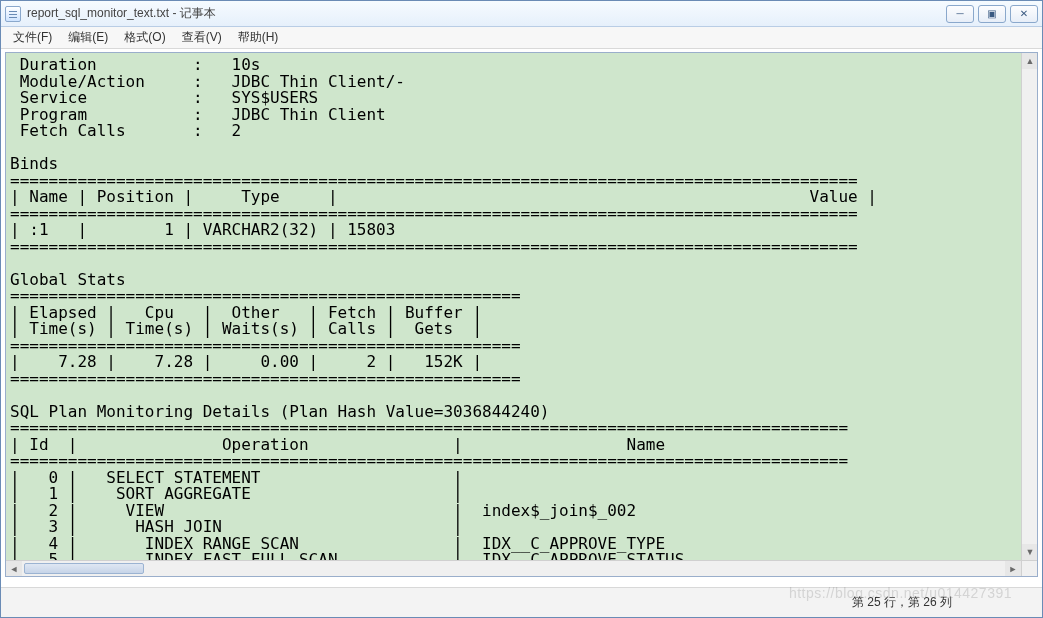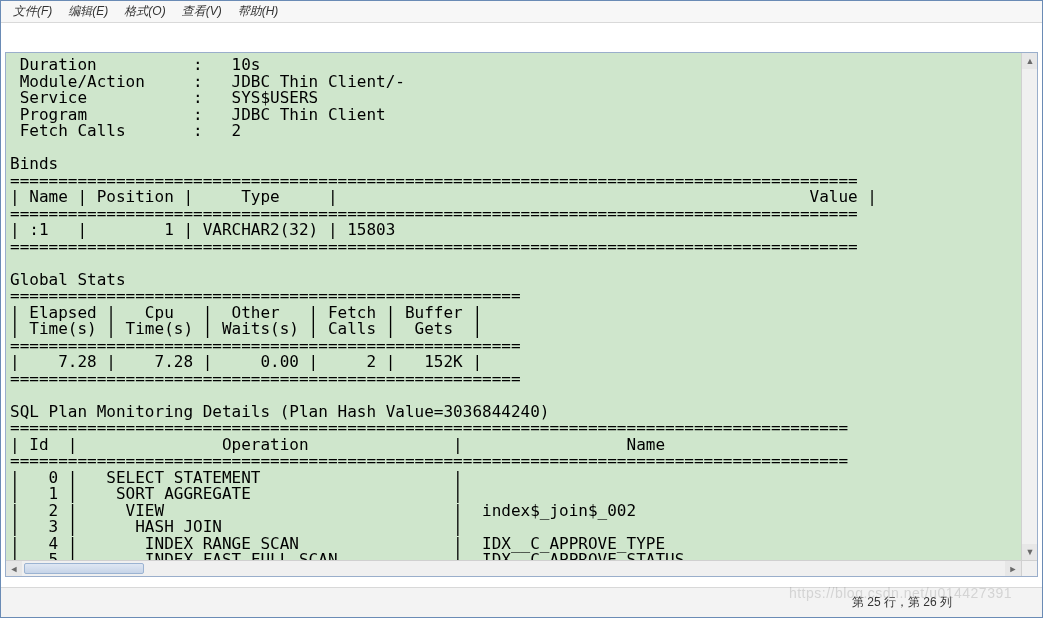--- a/index.html
+++ b/index.html
@@ -62,21 +62,21 @@
   }
   .menubar {
     display: flex;
     align-items: center;
     height: 22px;
     padding: 0 4px;
     border-bottom: 1px solid #d9d9d9;
     background: #f7f7f7;
     color:#333;
   }
-  .menuitem { padding: 0 8px; cursor: default; font-style: italic; }
+  .menuitem { padding: 0 8px; cursor: default; }
   .content-wrap {
     position: absolute;
     left: 4px; right: 4px;
     top: 51px;
     bottom: 40px;
     border: 1px solid #9aaecb;
     background: #fff;
     overflow: hidden;
   }
   .text-area {
@@ -127,20 +127,28 @@
     color: rgba(120,120,120,0.25);
     font-size: 14px; letter-spacing:0.5px;
     pointer-events:none;
   }
 </style>
 </head>
 <body>
 
 <div class="window-frame">
 
+  <div class="titlebar">
+    <div class="title-icon"></div>
+    <div class="title-text">report_sql_monitor_text.txt - 记事本</div>
+    <div class="title-spacer"></div>
+    <div class="win-btn">─</div>
+    <div class="win-btn">▣</div>
+    <div class="win-btn">✕</div>
+  </div>
 
   <div class="menubar">
     <div class="menuitem">文件(F)</div>
     <div class="menuitem">编辑(E)</div>
     <div class="menuitem">格式(O)</div>
     <div class="menuitem">查看(V)</div>
     <div class="menuitem">帮助(H)</div>
   </div>
 
   <div class="content-wrap">

